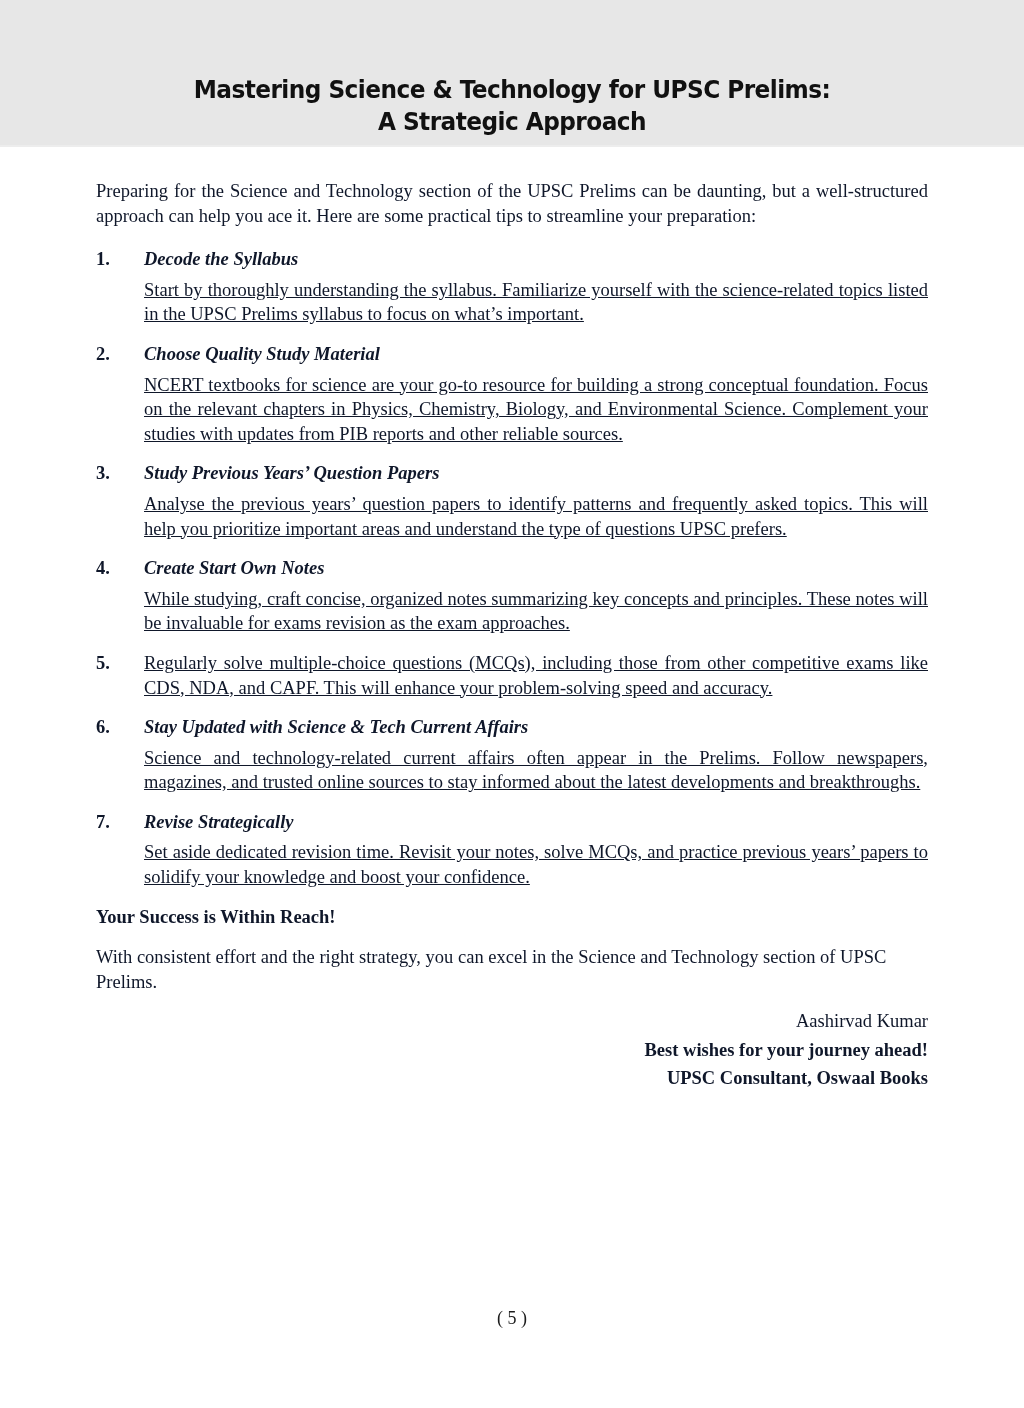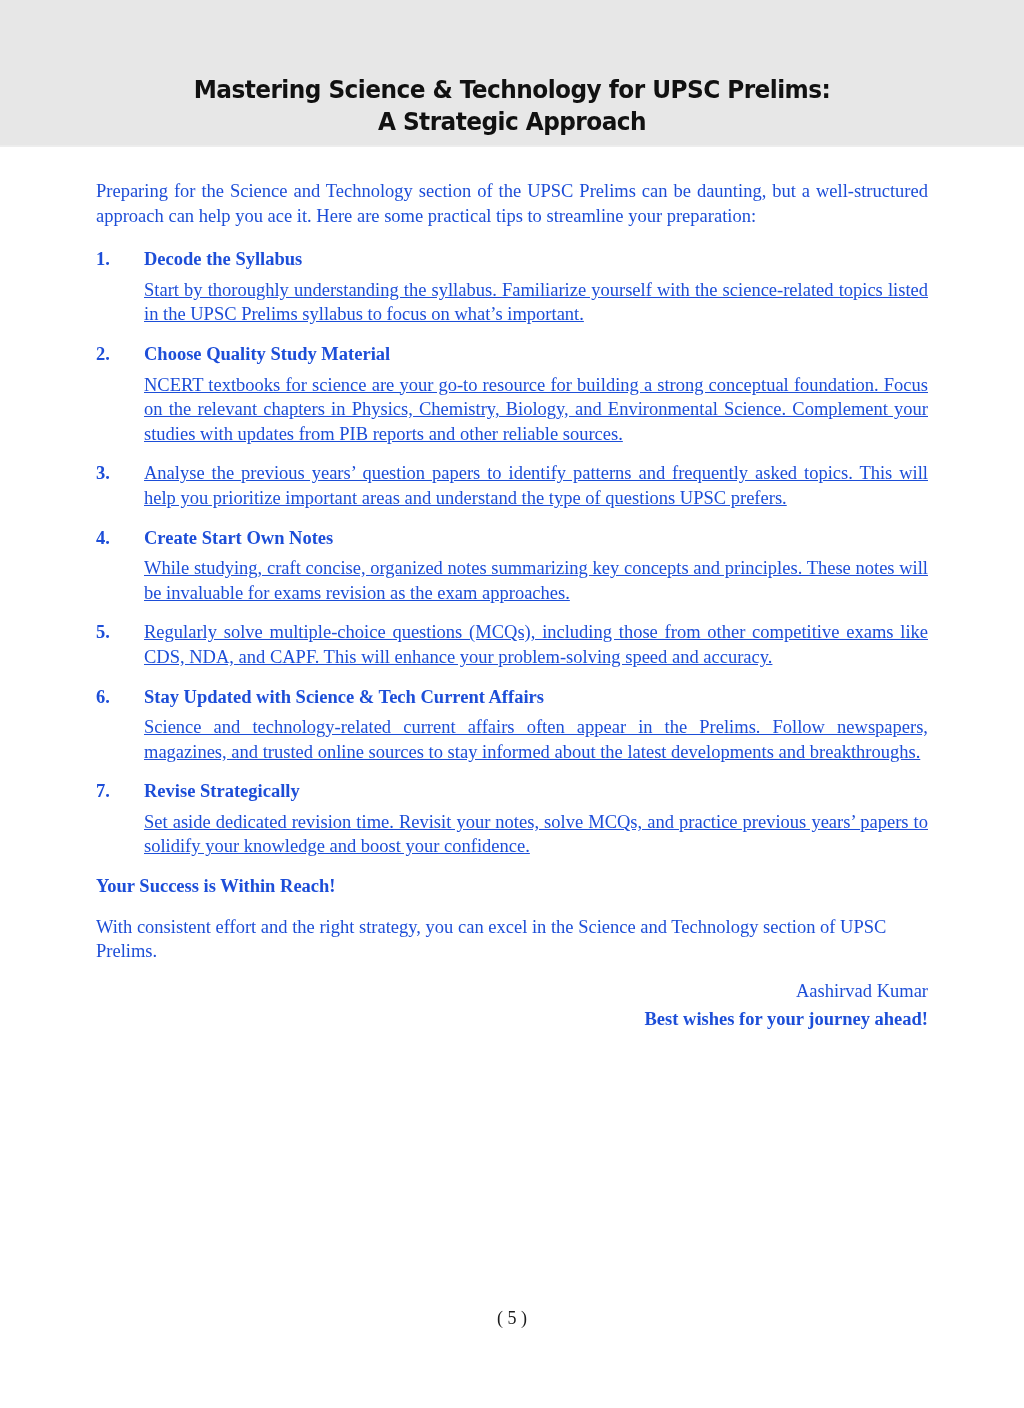--- a/index.html
+++ b/index.html
@@ -9,26 +9,26 @@
       background: #e7e7e7; border-bottom: 2px solid #ededed;
     }
     .title {
       position: absolute; left: 0; width: 1024px; top: 74px; margin: 0;
       text-align: center; font-family: "DejaVu Sans", sans-serif; font-weight: bold;
       font-size: 25px; line-height: 32px; color: #111; letter-spacing: -0.6px;
       transform: scaleX(0.93); transform-origin: center;
     }
     .content {
       position: absolute; left: 96px; top: 179px; width: 832px;
-      font-family: "Liberation Serif", serif; font-size: 18.5px; line-height: 24.6px; color: #1d4ed8;
+      font-family: "Liberation Serif", serif; font-size: 18.5px; line-height: 24.6px; color: #0f172a;
     }
     .intro { margin: 0 0 19px 0; text-align: justify; }
     .tip { position: relative; padding-left: 48px; margin-bottom: 15px; }
     .tip-num { position: absolute; left: 0; top: 0; font-weight: bold; }
-    .tip-title { font-weight: bold; margin: 8px 0 6px 0; }
+    .tip-title { font-weight: bold; margin: 8px 0 6px 0; font-style: italic; }
     .tip-body { margin: 0; text-align: justify; text-decoration: underline; }
     .closing-head { font-weight: bold; margin: 8px 0 10px 0; }
     .closing-body { margin: 16px 0 13px 0; }
     .sig { text-align: right; margin: 0; line-height: 28.5px; }
     .sig.bold { font-weight: bold; }
     .page-num {
       position: absolute; left: 0; width: 1024px; top: 1308px; text-align: center;
       font-family: "Liberation Serif", serif; font-size: 18px; color: #1b1b1b;
     }
   </style>
@@ -49,20 +49,21 @@
     <p class="tip-title">Decode the Syllabus</p>
     <p class="tip-body">Start by thoroughly understanding the syllabus. Familiarize yourself with the science-related topics listed in the UPSC Prelims syllabus to focus on what’s important.</p>
   </div>
   <div class="tip">
     <span class="tip-num">2.</span>
     <p class="tip-title">Choose Quality Study Material</p>
     <p class="tip-body">NCERT textbooks for science are your go-to resource for building a strong conceptual foundation. Focus on the relevant chapters in Physics, Chemistry, Biology, and Environmental Science. Complement your studies with updates from PIB reports and other reliable sources.</p>
   </div>
   <div class="tip">
     <span class="tip-num">3.</span>
+    <p class="tip-title">Study Previous Years’ Question Papers</p>
     <p class="tip-body">Analyse the previous years’ question papers to identify patterns and frequently asked topics. This will help you prioritize important areas and understand the type of questions UPSC prefers.</p>
   </div>
   <div class="tip">
     <span class="tip-num">4.</span>
     <p class="tip-title">Create Start Own Notes</p>
     <p class="tip-body">While studying, craft concise, organized notes summarizing key concepts and principles. These notes will be invaluable for exams revision as the exam approaches.</p>
   </div>
   <div class="tip">
     <span class="tip-num">5.</span>
     <p class="tip-body">Regularly solve multiple-choice questions (MCQs), including those from other competitive exams like CDS, NDA, and CAPF. This will enhance your problem-solving speed and accuracy.</p>
@@ -77,16 +78,17 @@
     <p class="tip-title">Revise Strategically</p>
     <p class="tip-body">Set aside dedicated revision time. Revisit your notes, solve MCQs, and practice previous years’ papers to solidify your knowledge and boost your confidence.</p>
   </div>
 
   <p class="closing-head">Your Success is Within Reach!</p>
   <p class="closing-body">With consistent effort and the right strategy, you can excel in the Science and Technology section of UPSC Prelims.</p>
 
   <div>
     <p class="sig">Aashirvad Kumar</p>
     <p class="sig bold">Best wishes for your journey ahead!</p>
+    <p class="sig bold">UPSC Consultant, Oswaal Books</p>
   </div>
 </div>
 
 <div class="page-num">( 5 )</div>
 
 </body></html>

